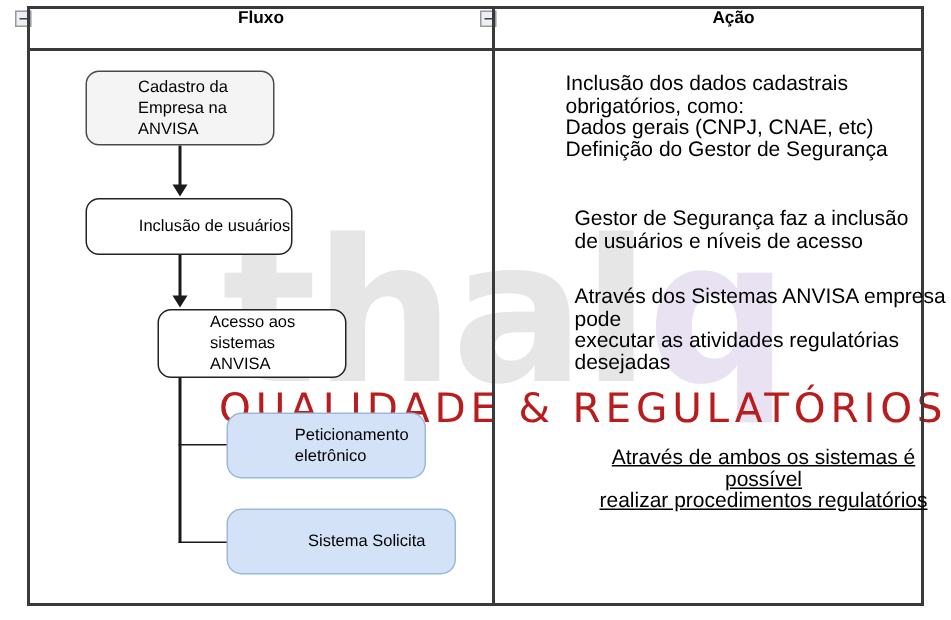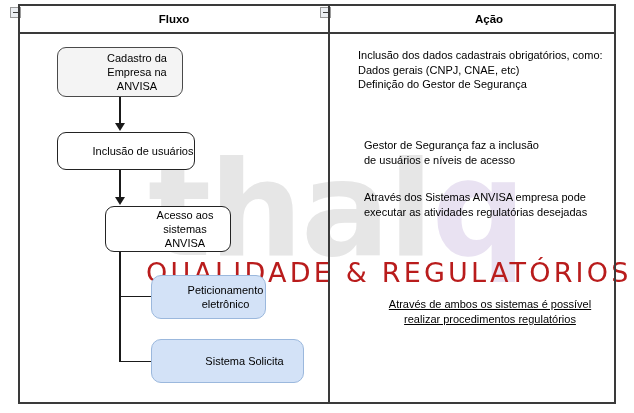--- a/index.html
+++ b/index.html
@@ -82,21 +82,21 @@
     width: 594px;
     height: 2px;
     background: #3a3a3a;
   }
 
   .col-header {
     position: absolute;
     top: 0;
     height: 26px;
     display: flex;
-    align-items: center;
+    align-items: flex-start;
     justify-content: center;
     font-size: 11.5px;
     font-weight: 700;
     color: #000000;
     box-sizing: border-box;
   }
   .col-header.left { left: 0; width: 308px; }
   .col-header.right { left: 310px; width: 318px; }
 
   .collapse-icon {
@@ -122,21 +122,21 @@
   .collapse-icon.right { left: 320px; }
 
   
   .flowbox {
     position: absolute;
     box-sizing: border-box;
     border-radius: 9px;
     display: flex;
     align-items: center;
     justify-content: center;
-    text-align: center;
+    text-align: left;
     font-size: 11px;
     line-height: 14px;
     color: #000000;
     z-index: 3;
     padding-left: 34px;
   }
   .flowbox.gray {
     background: #f4f4f4;
     border: 1.3px solid #4a4a4a;
   }
@@ -146,21 +146,21 @@
   }
   .flowbox.blue {
     background: #d3e2f7;
     border: 1.3px solid #9bb8dd;
     border-radius: 10px;
   }
 
   #box-cadastro   { left: 57px;  top: 47px;  width: 126px; height: 50px; }
   #box-inclusao   { left: 57px;  top: 132px; width: 138px; height: 38px; }
   #box-acesso     { left: 57px;  top: 206px; width: 126px; height: 46px; margin-left: 48px; }
-  #box-peticion   { left: 151px; top: 275px; width: 115px; height: 44px; }
+  #box-peticion   { left: 151px; top: 275px; width: 133px; height: 44px; }
   #box-solicita   { left: 151px; top: 339px; width: 153px; height: 44px; }
 
   
   .conn {
     position: absolute;
     background: #1a1a1a;
     z-index: 2;
   }
   .conn.v { width: 1.6px; }
   .conn.h { height: 1.6px; }
@@ -179,25 +179,26 @@
   #arrow-1 { left: 115px;   top: 123px; }
   #line-2  { left: 119.2px; top: 170px; height: 28px; }
   #arrow-2 { left: 115px;   top: 197px; }
   #line-3  { left: 119.2px; top: 252px; height: 110px; }
   #branch-top  { left: 119px; top: 295.5px; width: 33px; }
   #branch-bot  { left: 119px; top: 360.5px; width: 33px; }
 
   
   .action {
     position: absolute;
-    font-size: 11px;
+    font-size: 14px;
     line-height: 14.5px;
     color: #000000;
     z-index: 3;
     white-space: pre-line;
+    margin-left: 19px;
   }
   #action-1 { left: 358px; top: 48px;  width: 256px; }
   #action-2 { left: 364px; top: 138px; width: 248px; }
   #action-3 { left: 364px; top: 190px; width: 256px; }
   #action-4 { left: 368px; top: 297px; width: 244px; text-align: center; text-decoration: underline; }
 </style>
 </head>
 <body>
 
 <div class="page">

